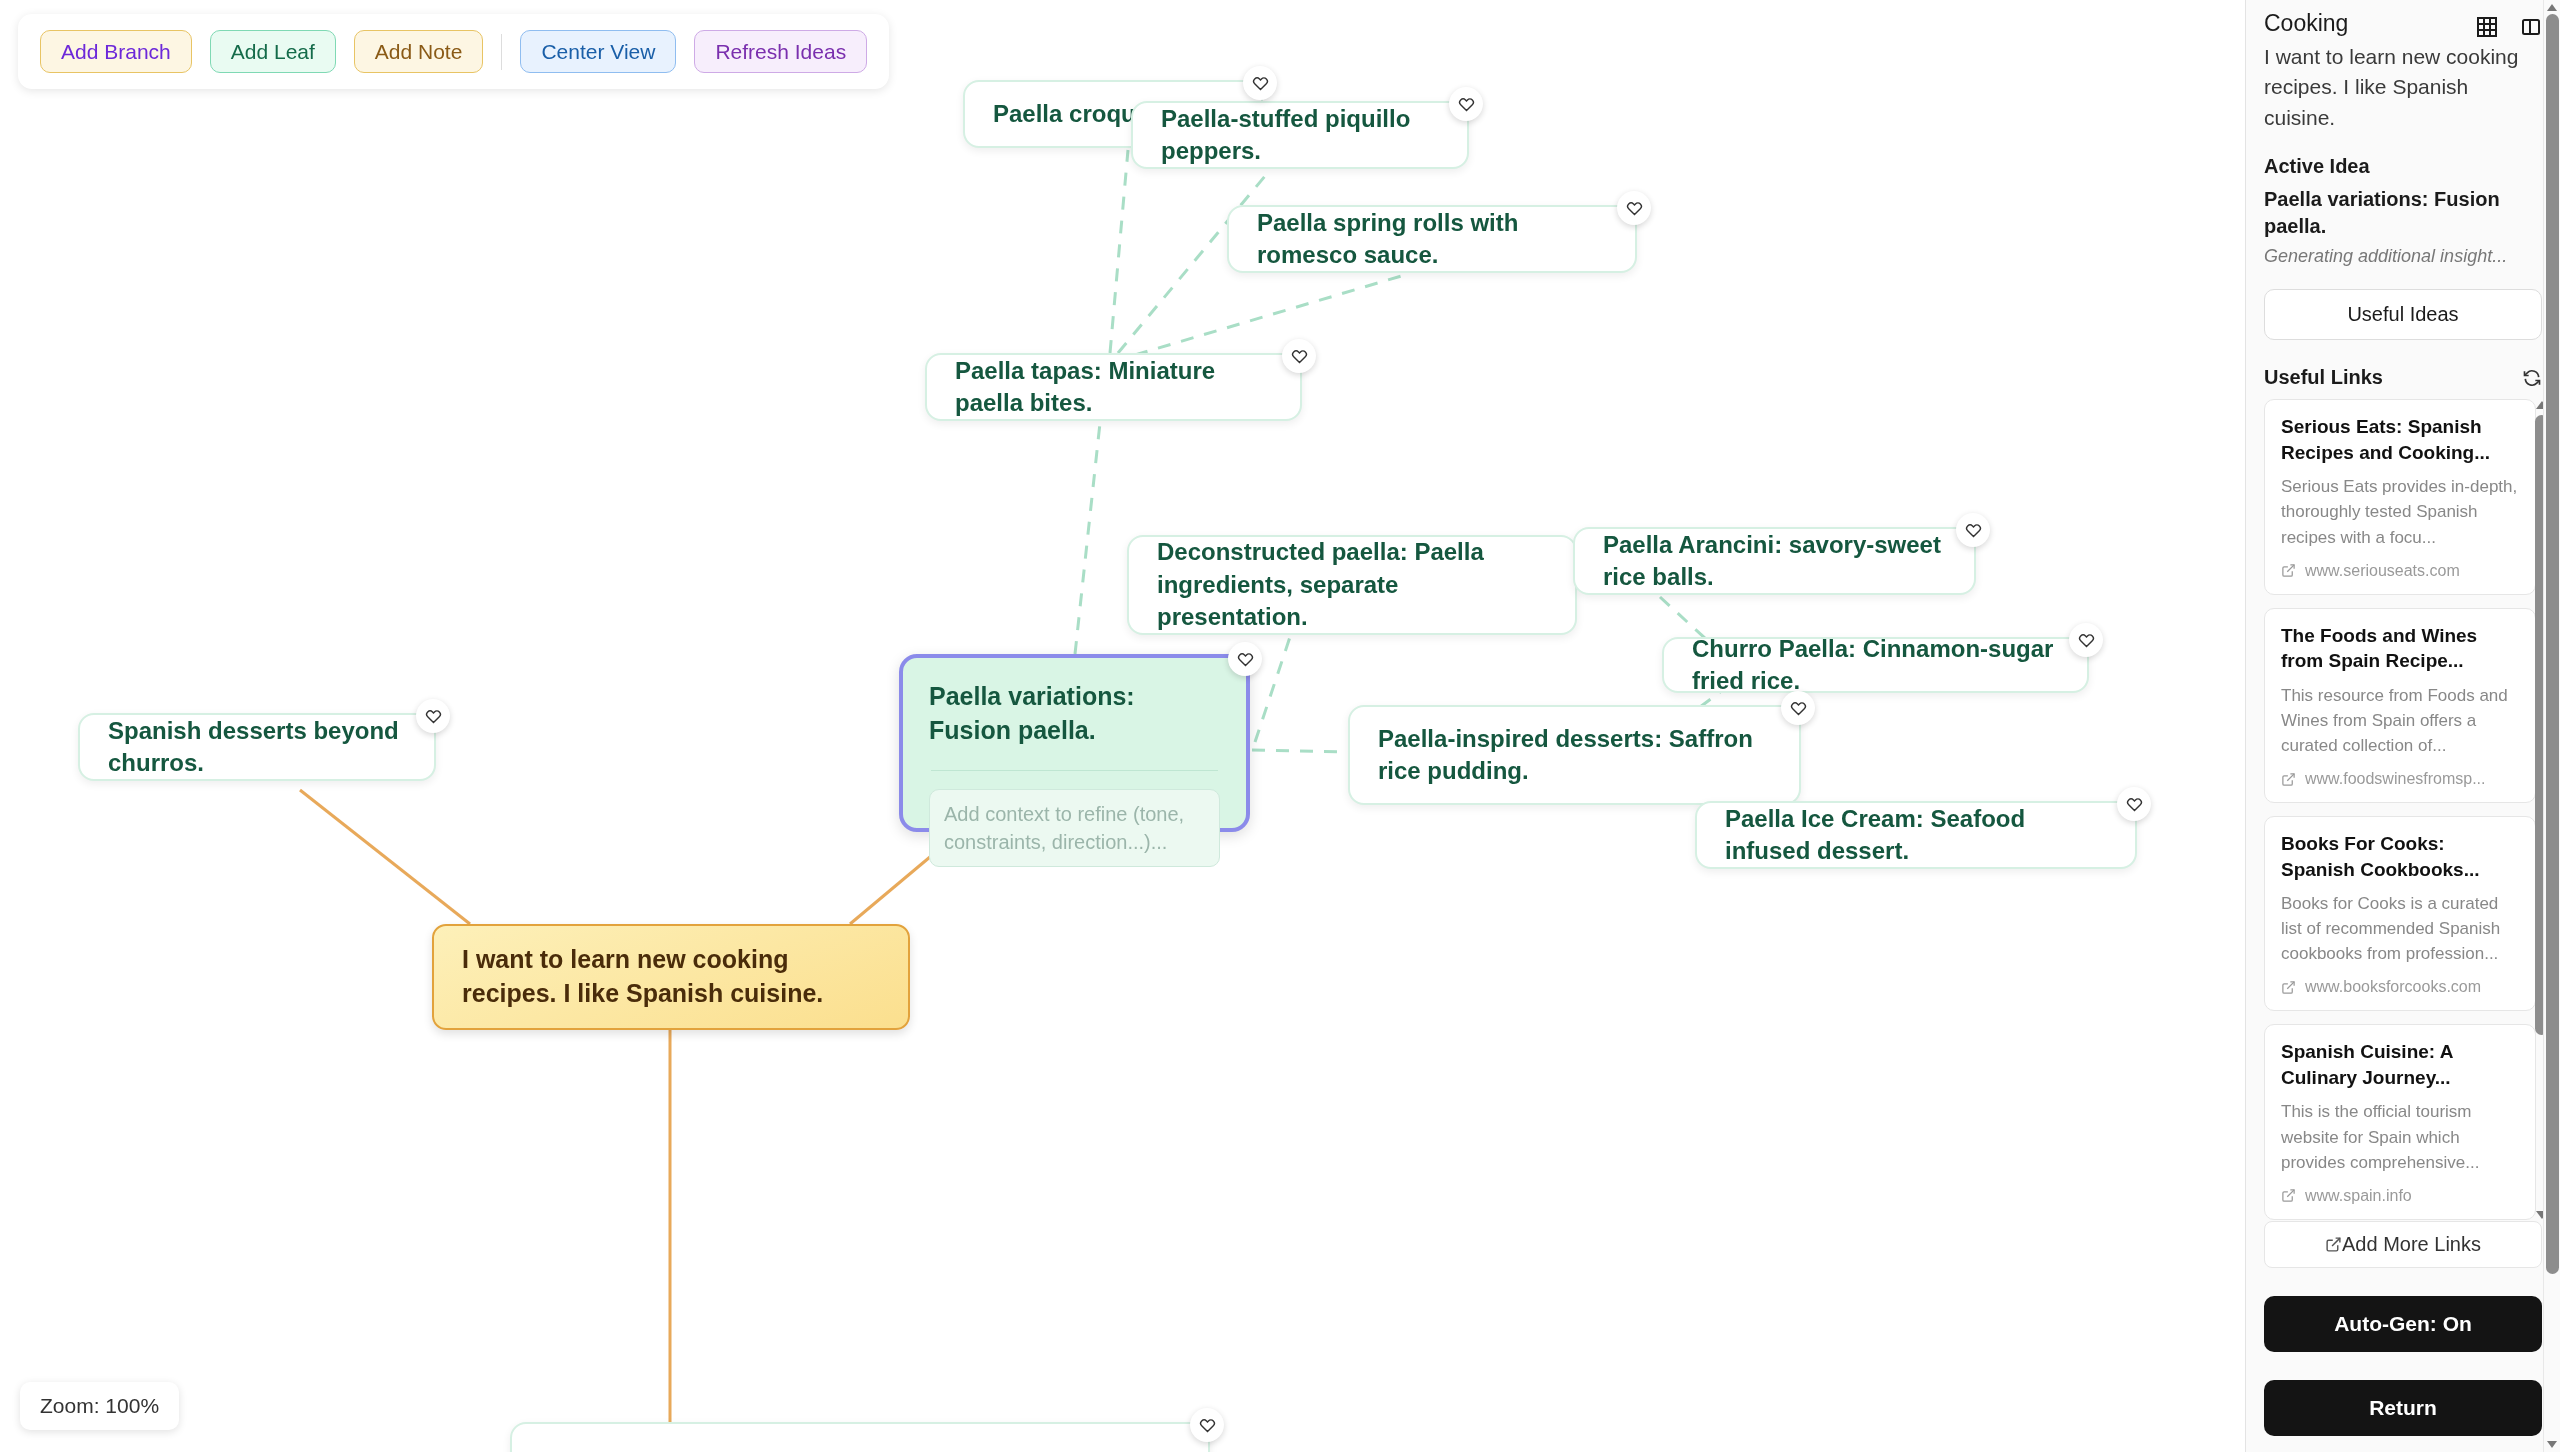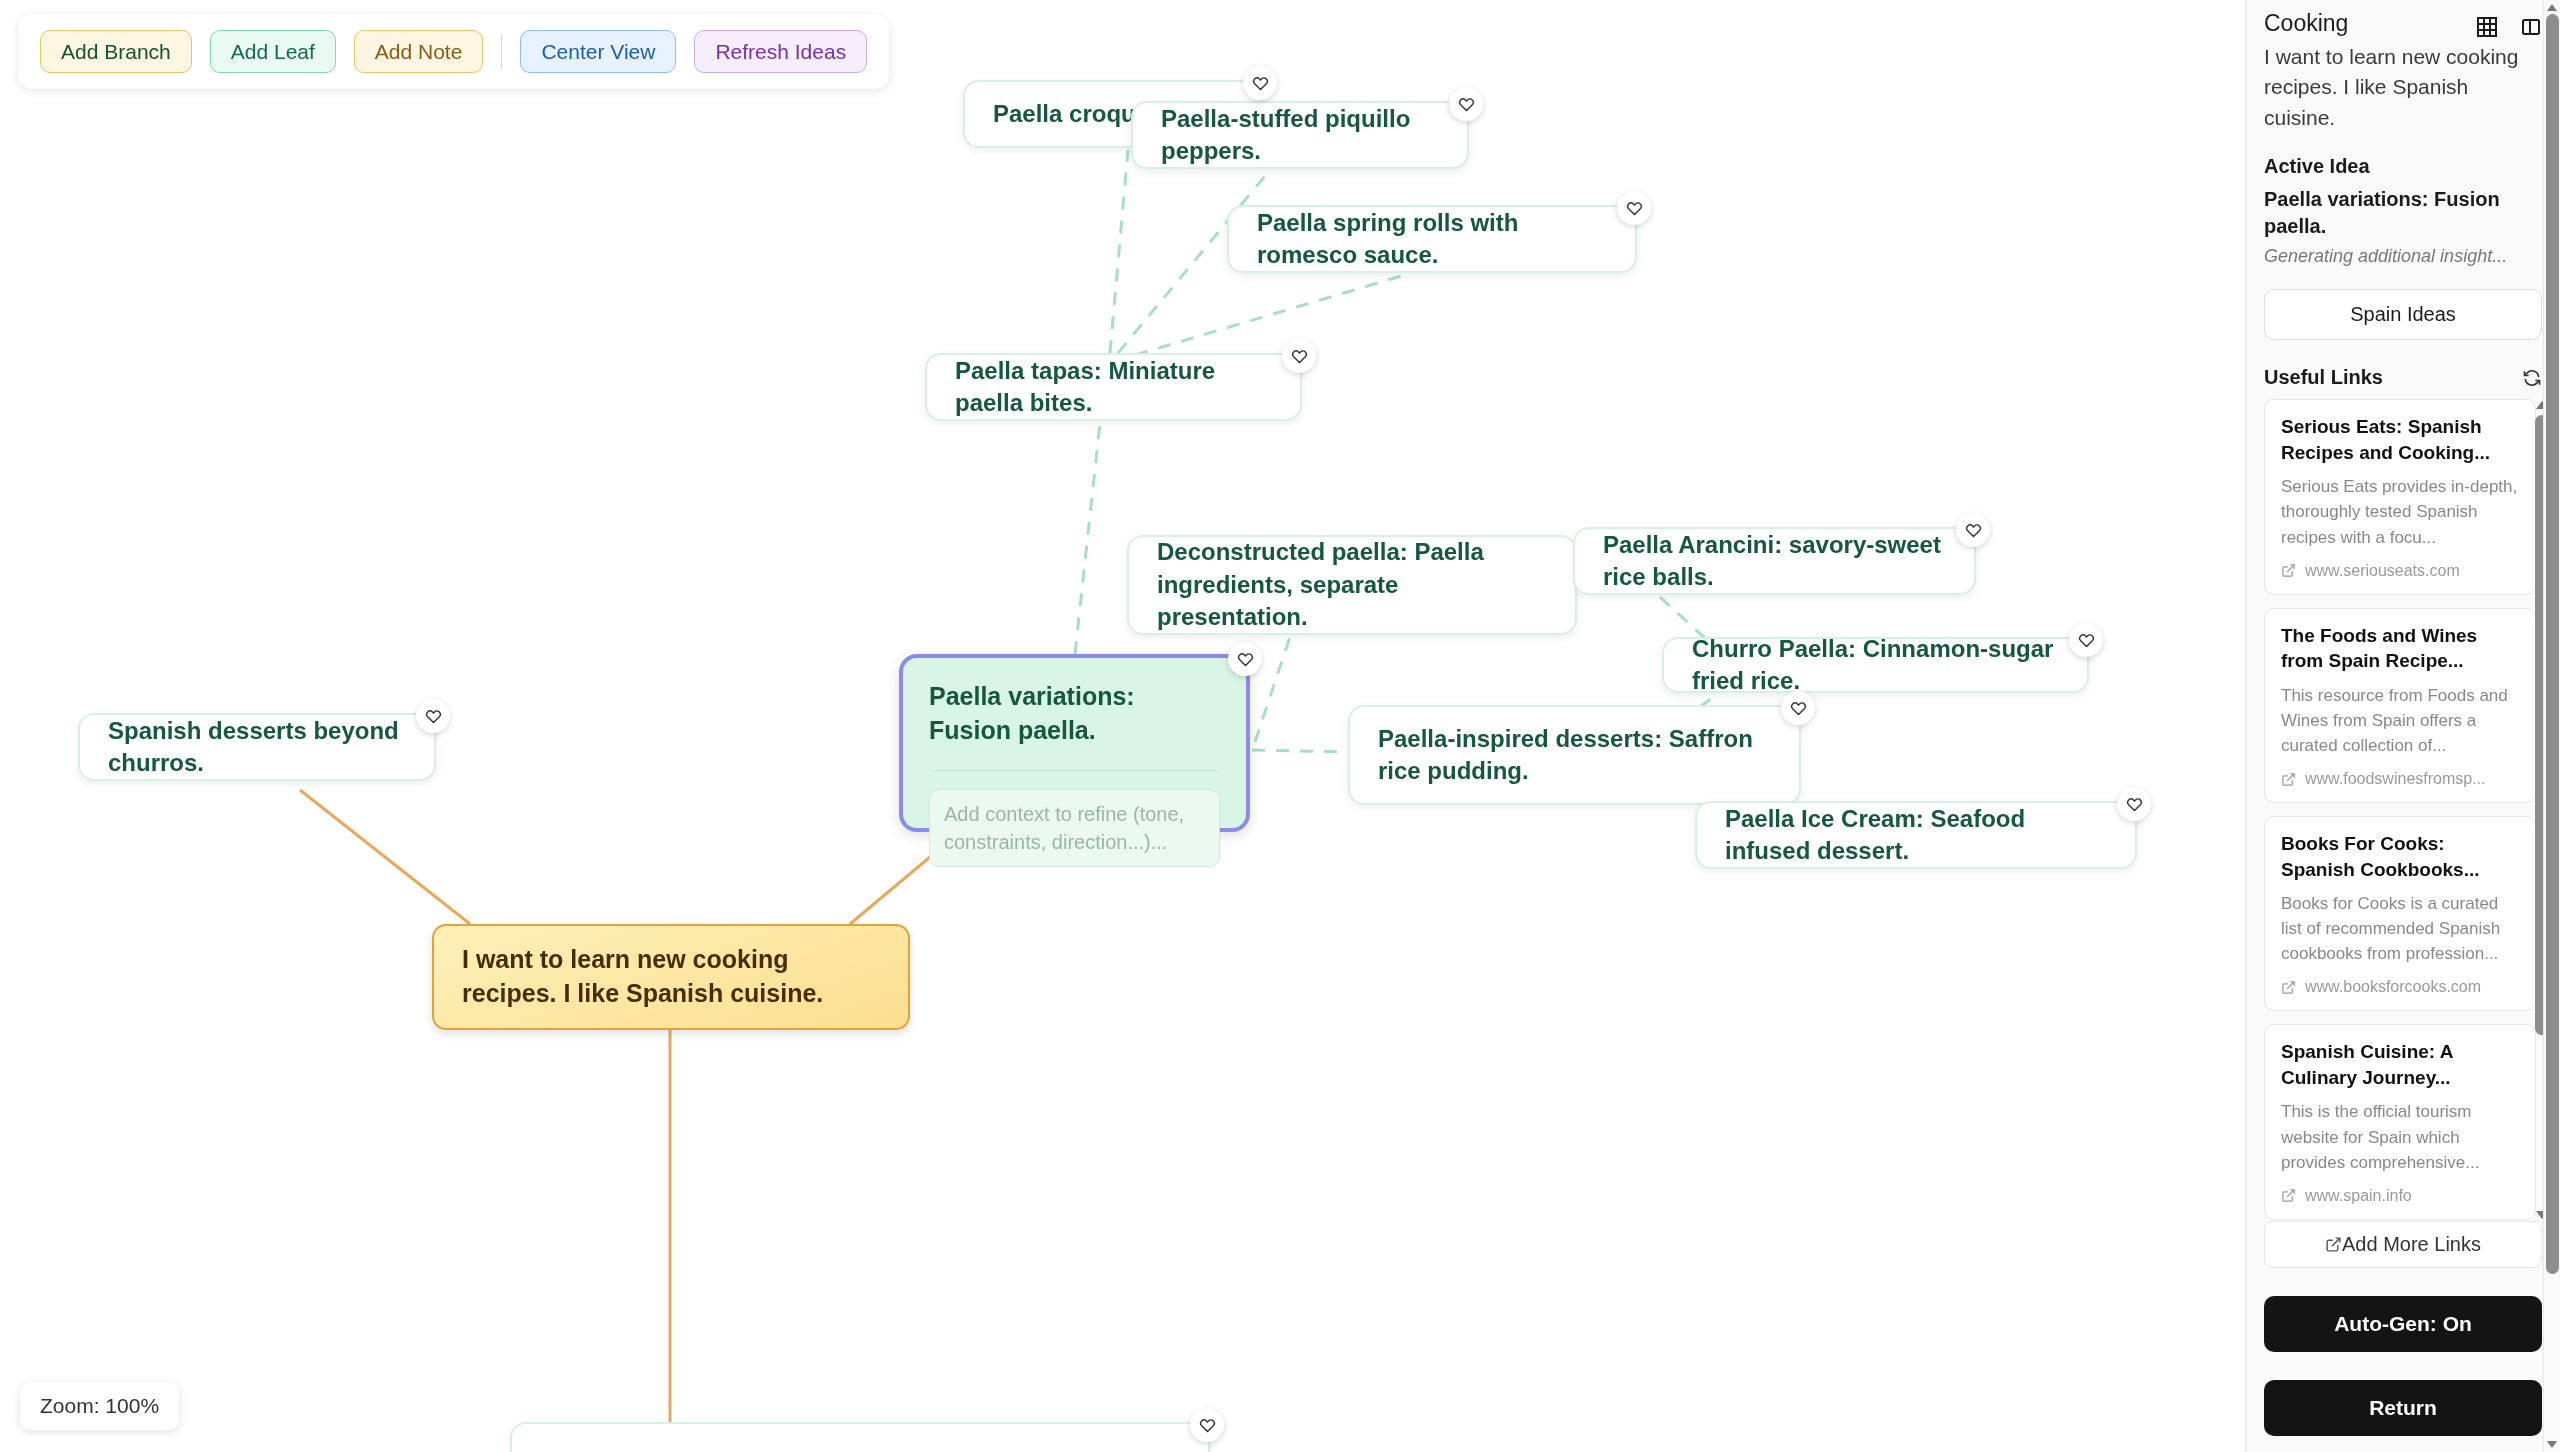--- a/index.html
+++ b/index.html
@@ -34,21 +34,21 @@
   .tbtn {
     border-radius: 10px;
     padding: 10px 20px;
     font-size: 21px;
     font-weight: 500;
     line-height: 1;
     cursor: pointer;
     background: #fff;
     white-space: nowrap;
   }
-  .tbtn.branch { background:#fdf6e3; border:1.5px solid #e8c464; color:#14532d; }
+  .tbtn.branch { background:#fdf6e3; border:1.5px solid #e8c464; color:#6d28d9; }
   .tbtn.leaf   { background:#e9fbf2; border:1.5px solid #7fd9b4; color:#146b4a; }
   .tbtn.note   { background:#fdf6e3; border:1.5px solid #e8c464; color:#8a5a16; }
   .tbtn.center { background:#e8f2fe; border:1.5px solid #8fbdf0; color:#1a5fa8; }
   .tbtn.refresh{ background:#f7eefc; border:1.5px solid #ceaae6; color:#7a2fae; }
   .tsep { width:1px; height:36px; background:#ddd; }
 
   
   .zoom-pill {
     position: absolute; left: 20px; bottom: 22px;
     background: #ffffff;
@@ -350,21 +350,21 @@
           <rect x="3" y="4" width="16" height="14" rx="1.5" fill="none" stroke="#1b1b1b" stroke-width="2"></rect>
           <line x1="10" y1="4" x2="10" y2="18" stroke="#1b1b1b" stroke-width="2"></line>
         </svg>
       </div>
     </div>
 
     <div class="sb-prompt">I want to learn new cooking recipes. I like Spanish cuisine.</div>
     <div class="sb-label">Active Idea</div>
     <div class="sb-active">Paella variations: Fusion paella.</div>
     <div class="sb-sub">Generating additional insight...</div>
-    <div class="liked-btn">Spain Ideas</div>
+    <div class="liked-btn">Useful Ideas</div>
 
     <div class="links-head">
       <div class="links-title">Useful Links</div>
       <svg class="refresh-icon" width="20" height="20" viewBox="0 0 24 24" fill="none" stroke="#333" stroke-width="2">
         <path d="M20 11a8 8 0 0 0-13.7-5.2L3 9"></path>
           <path d="M3 4v5h5"></path>
         <path d="M4 13a8 8 0 0 0 13.7 5.2L21 15"></path>
           <path d="M21 20v-5h-5"></path>
       </svg>
     </div>

